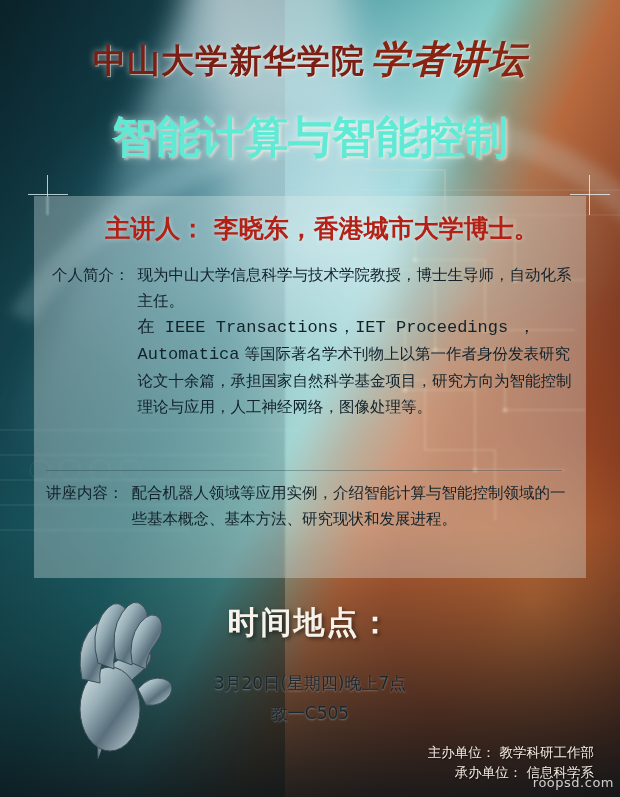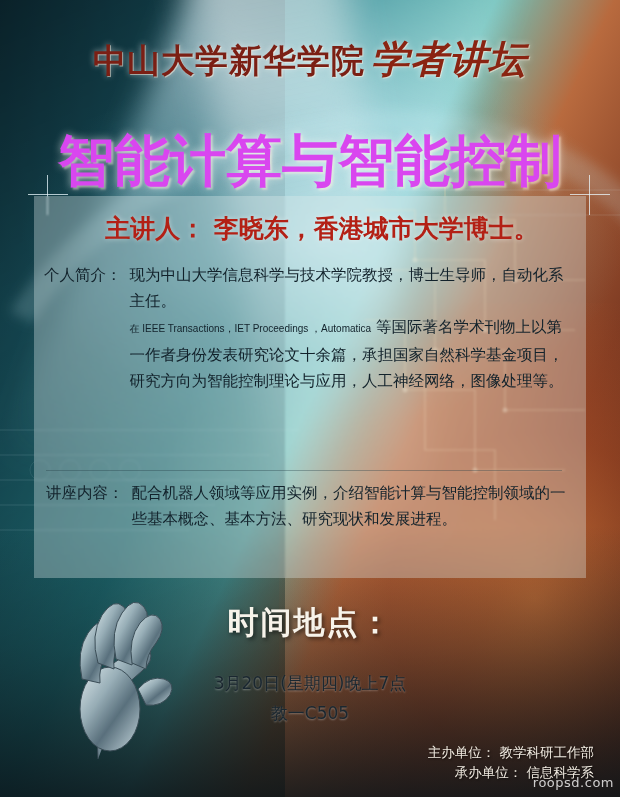--- a/index.html
+++ b/index.html
@@ -136,24 +136,23 @@
     font-family: Liberation Mono, monospace;
   }
   .title-line2 {
     position: absolute;
     top: 108px;
     left: 0;
     width: 100%;
     text-align: center;
     font-family: "DejaVu Serif", serif;
     font-weight: bold;
-    font-size: 56px;
-    color: #d946ef;
+    font-size: 44px;
+    color: #5eead4;
     text-shadow: 0 0 8px rgba(255,255,255,0.6), 2px 2px 2px rgba(255,235,210,0.45);
-    margin-top: 16px;
   }
   .speaker {
     position: absolute;
     top: 212px;
     left: 0;
     width: 100%;
     text-align: center;
     font-family: "DejaVu Serif", serif;
     font-weight: bold;
     font-size: 25px;
@@ -173,24 +172,24 @@
     font-family: "DejaVu Sans", sans-serif;
     font-size: 15.5px;
     white-space: nowrap;
     padding-right: 8px;
   }
   .block .body {
     flex: 1 1 auto;
     font-family: "DejaVu Sans", sans-serif;
   }
   .mono {
-    font-family: Liberation Sans, sans-serif;
-    font-size: 10px;
-  }
-  .bio { left: 44px; top: 262px; width: 530px; justify-content: space-between; }
+    font-family: Liberation Mono, monospace;
+    font-size: 17px;
+  }
+  .bio { left: 52px; top: 262px; width: 530px; justify-content: space-between; }
   .content-block { left: 46px; top: 480px; width: 530px; }
 
   .divider {
     position: absolute;
     left: 46px;
     width: 516px;
     height: 1px;
     background: rgba(35,60,70,0.35);
   }
   .div1 { top: 470px; }

